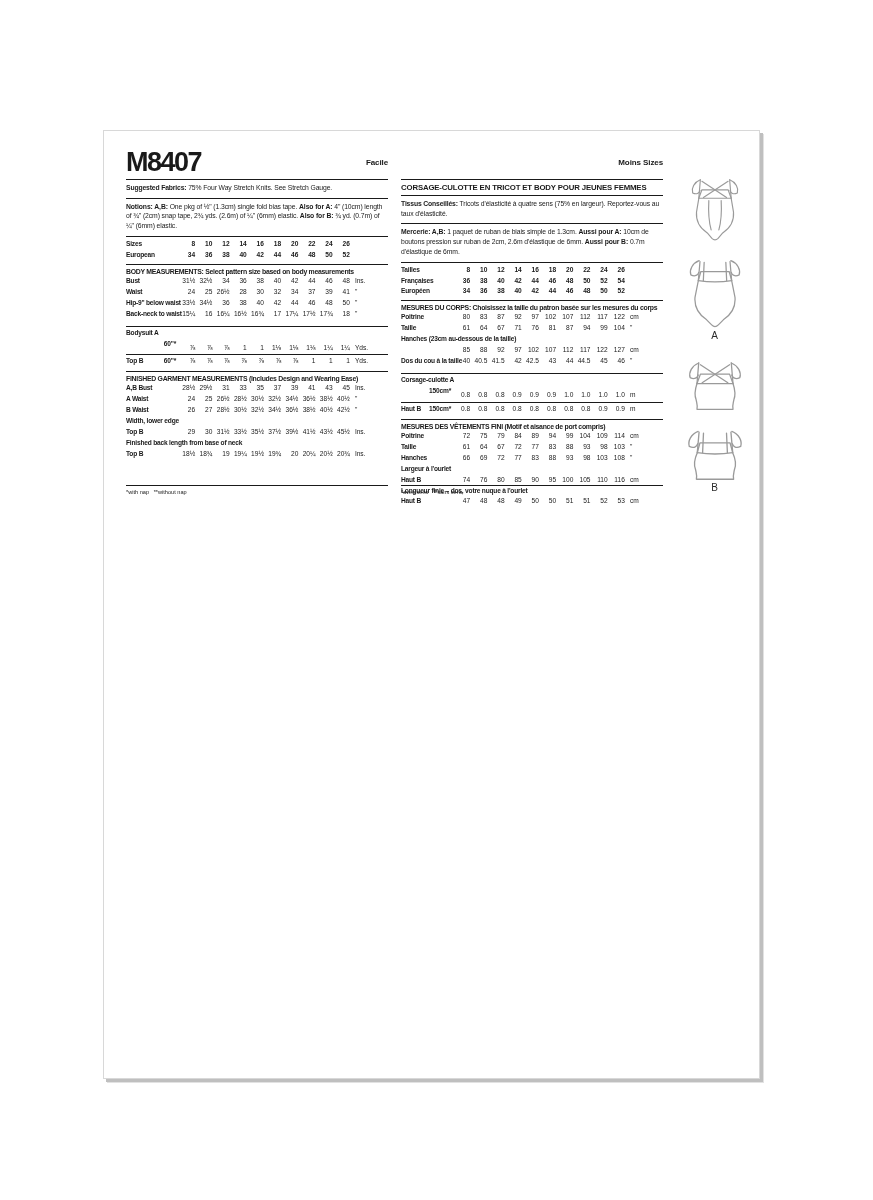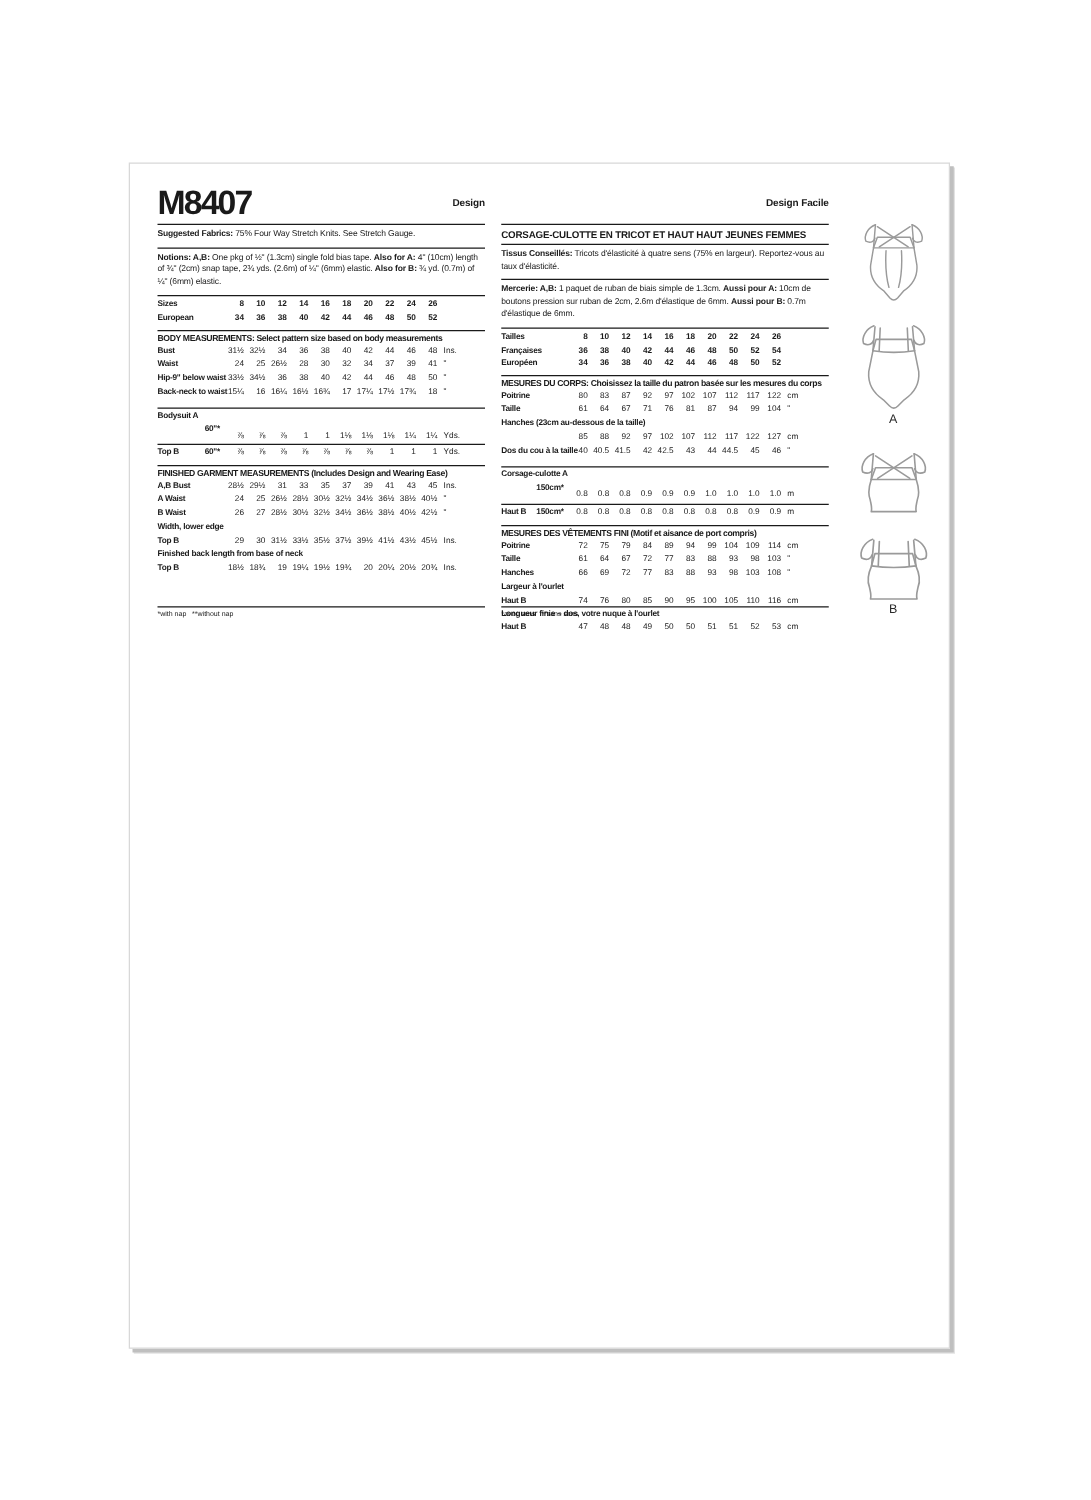--- a/index.html
+++ b/index.html
@@ -56,21 +56,21 @@
   svg .bodyfill{fill:#fff;stroke:#9a9a9a;stroke-width:1.5;stroke-linejoin:round;}
 </style>
 </head>
 <body>
 
 <div class="page">
 
   <div class="col col-en">
     <div class="hdr">
       <span class="code">M8407</span>
-      <span class="difficulty">Design</span>
+      <span class="difficulty">Facile</span>
     </div>
     <div class="fabrics"><b>Suggested Fabrics:</b><span> 75% Four Way Stretch Knits. See Stretch Gauge.</span></div>
     <div class="para"><b>Notions: A,B:</b> One pkg of ½" (1.3cm) single fold bias tape. <b>Also for A:</b> 4" (10cm) length of ¾" (2cm) snap tape, 2¾ yds. (2.6m) of ¼" (6mm) elastic. <b>Also for B:</b> ¾ yd. (0.7m) of ¼" (6mm) elastic.</div>
     <div class="sizes-block">
         <div class="trow">
           <span class="c-label">
             <span class="lab-text">Sizes</span>
           </span>
           <span class="c-val">8</span>
           <span class="c-val">10</span>
@@ -297,23 +297,23 @@
             <span class="c-unit">Ins.</span>
           </div>
         </div>
     </div>
     <div class="footnote">*with nap&nbsp;&nbsp;&nbsp;**without nap</div>
   </div>
 
   <div class="col col-fr">
     <div class="hdr">
       <span></span>
-      <span class="difficulty">Design Facile</span>
+      <span class="difficulty">Moins Sizes</span>
     </div>
-    <div class="title">CORSAGE-CULOTTE EN TRICOT ET HAUT HAUT JEUNES FEMMES</div>
+    <div class="title">CORSAGE-CULOTTE EN TRICOT ET BODY POUR JEUNES FEMMES</div>
     <div class="fabrics"><b>Tissus Conseillés:</b><span> Tricots d'élasticité à quatre sens (75% en largeur). Reportez-vous au taux d'élasticité.</span></div>
     <div class="para"><b>Mercerie: A,B:</b> 1 paquet de ruban de biais simple de 1.3cm. <b>Aussi pour A:</b> 10cm de boutons pression sur ruban de 2cm, 2.6m d'élastique de 6mm. <b>Aussi pour B:</b> 0.7m d'élastique de 6mm.</div>
     <div class="sizes-block">
         <div class="trow">
           <span class="c-label">
             <span class="lab-text">Tailles</span>
           </span>
           <span class="c-val">8</span>
           <span class="c-val">10</span>
           <span class="c-val">12</span>

